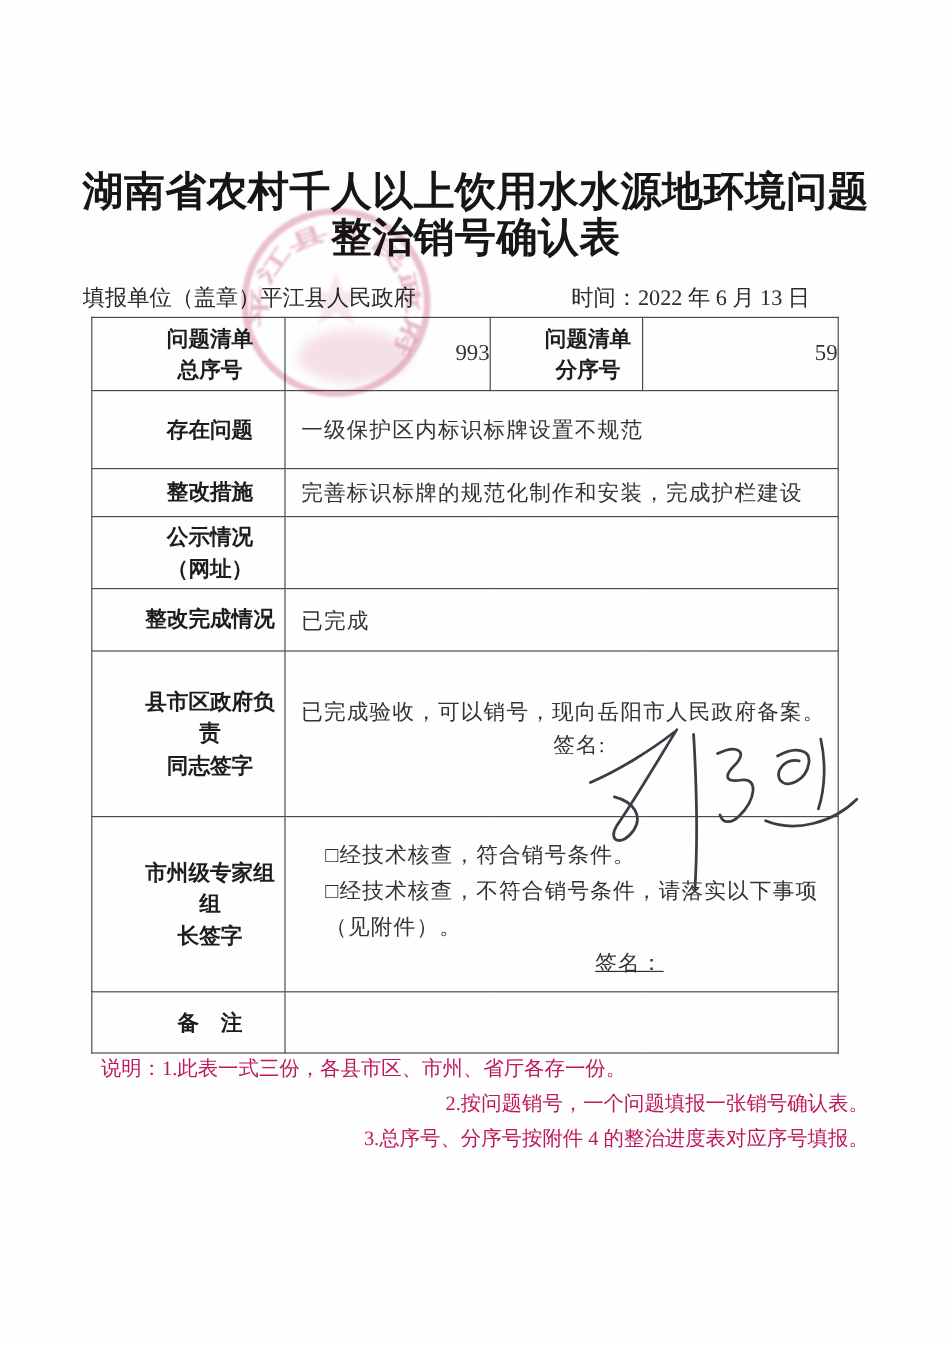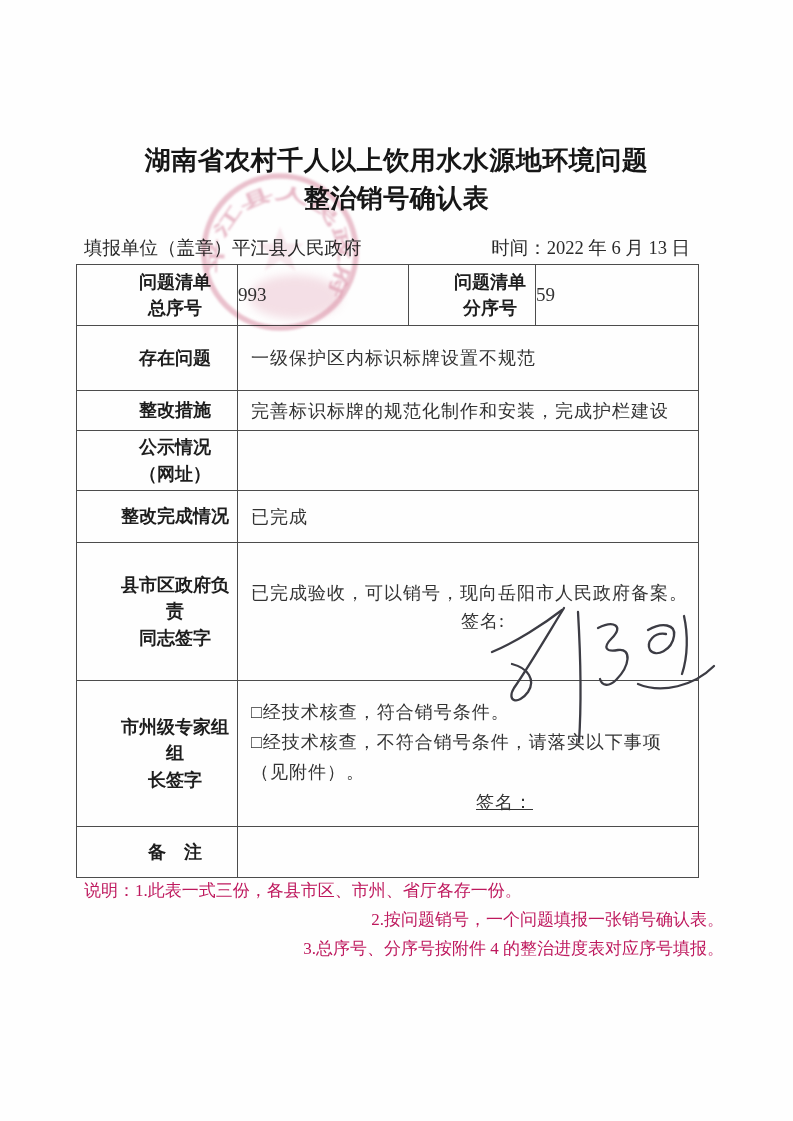--- a/index.html
+++ b/index.html
@@ -4,41 +4,41 @@
 <style>
   * { margin: 0; padding: 0; box-sizing: border-box; }
   html, body { background: #ffffff; }
   body { width: 793px; height: 1121px; position: relative; overflow: hidden;
          font-family: "Liberation Serif", serif; color: #2e2e2e; }
 
   .page { position: absolute; inset: 0; background: #fefefe; }
 
   .doc-title { position: absolute; top: 141px; left: 0; width: 100%;
                text-align: center; font-family: "Liberation Sans", sans-serif;
-               font-weight: 700; font-size: 26px; line-height: 38px; color: #161616;
+               font-weight: 700; font-size: 34px; line-height: 38px; color: #161616;
                letter-spacing: 0.5px; }
 
-  .head-line { position: absolute; top: 235px; left: 84px; width: 606px;
+  .head-line { position: absolute; top: 235px; left: 69px; width: 606px;
                display: flex; justify-content: space-between;
                font-size: 18.5px; color: #2a2a2a; }
 
   table.form { position: absolute; left: 76px; top: 264px; width: 622px;
                border-collapse: collapse; table-layout: fixed; }
   table.form td { border: 1px solid #4c4c4c; overflow: visible; }
   td.lbl { font-family: "Liberation Sans", sans-serif; font-weight: 700;
            font-size: 18px; text-align: center; vertical-align: middle;
            white-space: pre-line; line-height: 1.45; color: #1d1d1d; padding-left: 36px; }
   td.val { font-size: 18px; letter-spacing: 1px; vertical-align: middle;
            padding: 4px 8px 4px 13px; color: #333; }
-  td.val.num { text-align: left; font-size: 19px; letter-spacing: 0; padding: 0; }
+  td.val.num { text-align: right; font-size: 19px; letter-spacing: 0; padding: 0; }
   td.val.top { vertical-align: top; }
 
   .stmt-row6 { padding-top: 34px; }
   .sign-row6 { margin-top: 4px; padding-left: 210px; font-size: 18px; }
-  .opt-lines { padding-top: 12px; line-height: 30px; }
+  .opt-lines { padding-top: 12px; line-height: 30px; margin-left: 20px; }
   .sign-row7 { padding-left: 225px; line-height: 30px; text-decoration: underline; }
 
   .notes { position: absolute; left: 84px; top: 876px; width: 640px;
            font-size: 17px; line-height: 29px; color: #be185d; }
   .notes .cont { margin-left: 47px; text-align: right; }
 
   .seal { position: absolute; left: 177px; top: 149px; z-index: 5;
           mix-blend-mode: multiply; pointer-events: none; }
   .signature { position: absolute; left: 452px; top: 586px; z-index: 4;
                pointer-events: none; }

